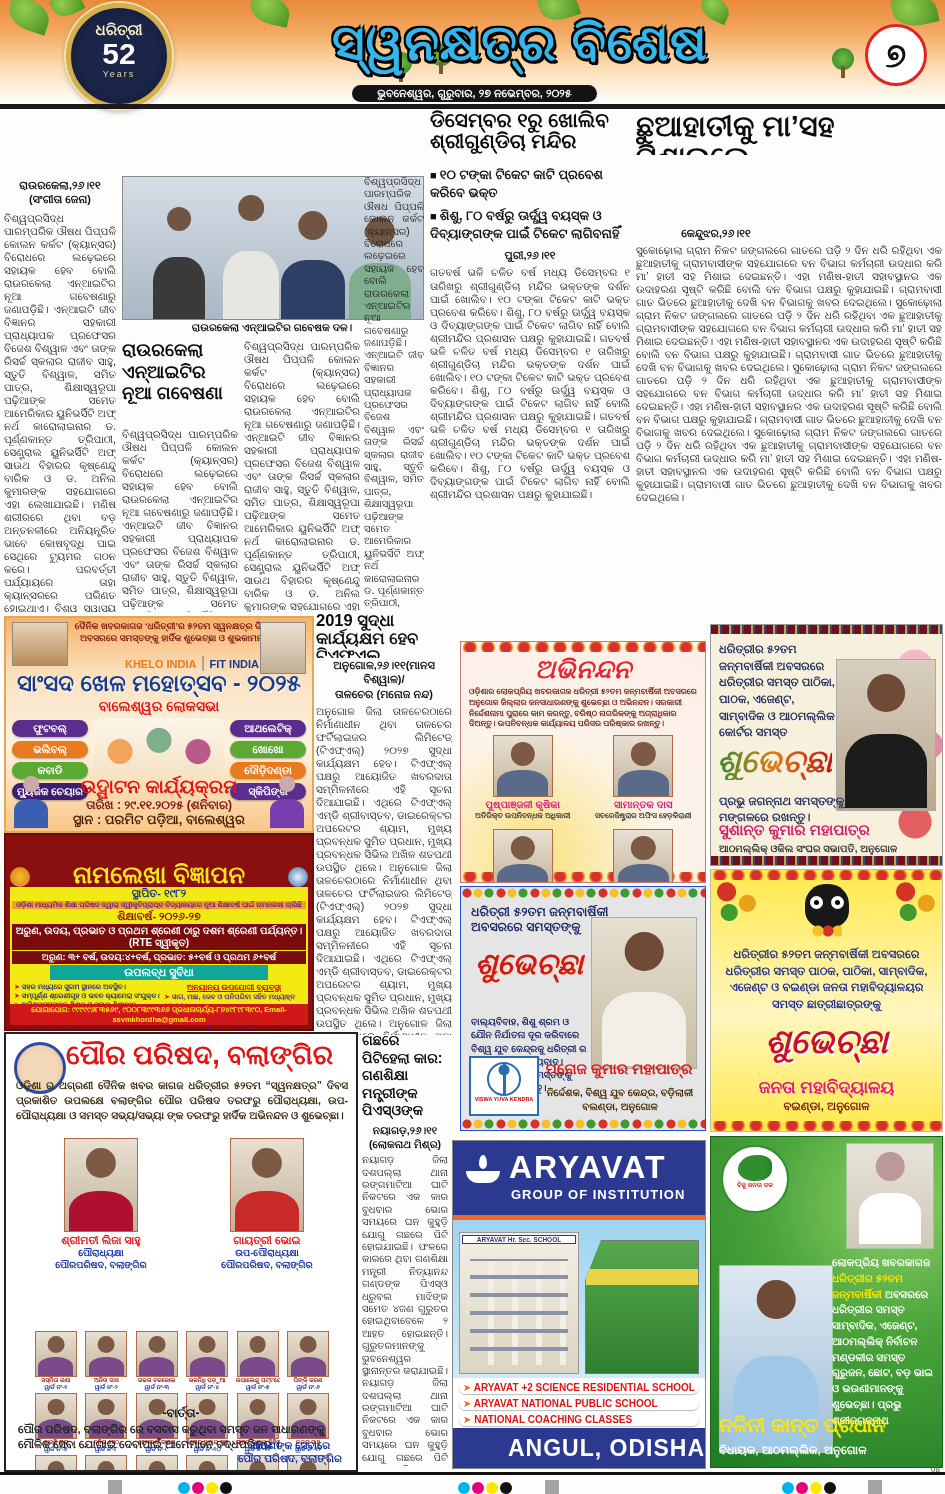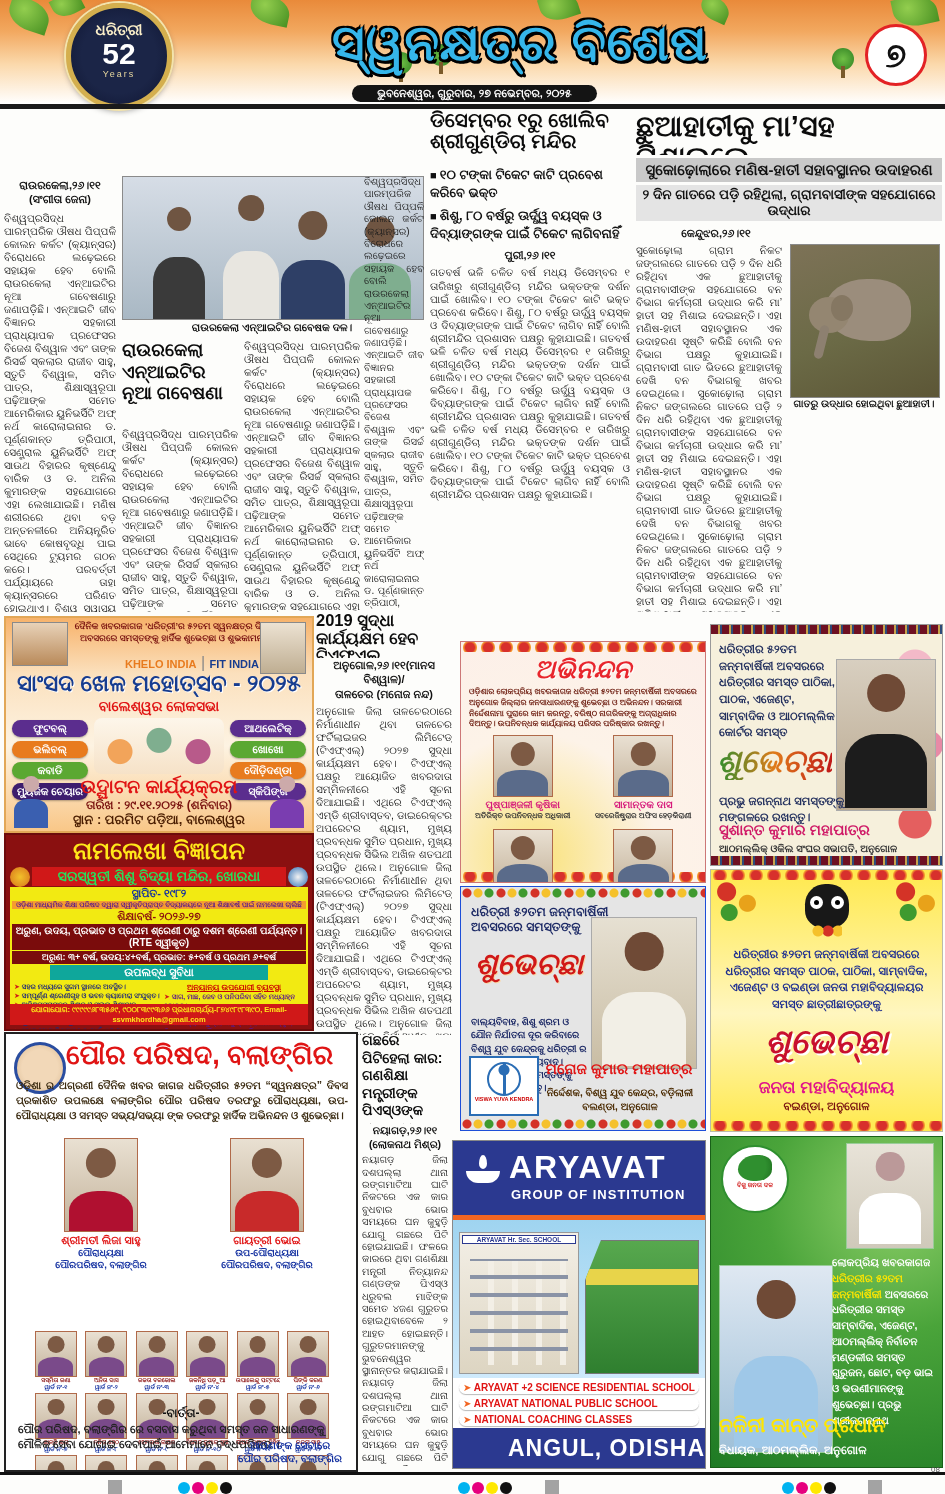--- a/index.html
+++ b/index.html
@@ -67,21 +67,21 @@
   .pill{display:block;color:#fff;font-size:10.5px;font-weight:bold;text-align:center;border-radius:10px;
         padding:2px 4px;margin:4px 0;box-shadow:0 1px 2px rgba(0,0,0,.3);}
   #khelo-title{font-size:23px;font-weight:bold;color:#173c8f;text-align:center;text-shadow:1px 1px 0 #fff;}
   #khelo-sub{font-size:14px;font-weight:bold;color:#e01414;text-align:center;}
   #khelo-prog{font-size:19px;font-weight:bold;color:#e01414;text-align:center;}
   #khelo-date{font-size:12px;font-weight:bold;color:#7a1310;text-align:center;}
   #khelo-venue{font-size:13px;font-weight:bold;color:#4a1d00;text-align:center;}
   .klogo{font-size:11px;font-weight:bold;}
   
   #ad-nam{left:4px;top:833px;width:306px;height:194px;background:#8a1010;border:2px solid #6d0b0b;}
-  #nam-title{font-size:24px;font-weight:bold;color:#ffe81a;text-align:center;line-height:1.15;padding-top:2px;}
+  #nam-title{font-size:24px;font-weight:bold;color:#ffe81a;text-align:center;line-height:1.15;padding-top:2px;margin-top:24px;}
   #nam-school{background:#d01818;color:#27e05c;font-size:14px;font-weight:bold;text-align:center;margin:2px 26px 0 26px;padding:1px 0;}
   #nam-body{position:absolute;left:4px;right:4px;top:52px;bottom:4px;background:#f2ea12;}
   #nam-est{font-size:11px;font-weight:bold;color:#1330a0;text-align:center;}
   #nam-orange{background:#f59d2f;color:#5b1a8a;font-size:7px;font-weight:bold;text-align:center;margin:1px 2px;}
   #nam-year{font-size:11px;font-weight:bold;color:#8a1010;text-align:center;}
   .nam-dark{background:#7a0c0c;color:#fff;font-size:10px;font-weight:bold;text-align:center;margin:1px 2px;padding:1px 0;}
   #nam-fac{background:#0fa79b;color:#fff;font-size:11px;font-weight:bold;text-align:center;margin:1px 40px;padding:1px 0;}
   .nam-li{font-size:7px;color:#202a7a;font-weight:bold;line-height:1.25;}
   .nam-li::before{content:"➤ ";color:#d01818;}
   #nam-rh{font-size:8px;font-weight:bold;color:#c00;text-decoration:underline;text-align:center;}
@@ -270,35 +270,22 @@
 
   <div class="abs" style="left:430px;top:110px;width:200px;height:502px">
     <div class="headline clip" style="font-size:20px;height:50px">ଡିସେମ୍ବର ୧ରୁ ଖୋଲିବ ଶ୍ରୀଗୁଣ୍ଡିଚା ମନ୍ଦିର</div>
     <div class="bullet">୧୦ ଟଙ୍କା ଟିକେଟ କାଟି ପ୍ରବେଶ କରିବେ ଭକ୍ତ</div>
     <div class="bullet">ଶିଶୁ, ୮୦ ବର୍ଷରୁ ଊର୍ଦ୍ଧ୍ୱ ବୟସ୍କ ଓ ଦିବ୍ୟାଙ୍ଗଙ୍କ ପାଇଁ ଟିକେଟ ଲାଗିବନାହିଁ</div>
     <div class="byline" style="margin-top:6px">ପୁରୀ,୨୬।୧୧</div>
     <div class="body-txt clip" style="height:296px;margin-top:4px">ଗତବର୍ଷ ଭଳି ଚଳିତ ବର୍ଷ ମଧ୍ୟ ଡିସେମ୍ବର ୧ ତାରିଖରୁ ଶ୍ରୀଗୁଣ୍ଡିଚା ମନ୍ଦିର ଭକ୍ତଙ୍କ ଦର୍ଶନ ପାଇଁ ଖୋଲିବ। ୧୦ ଟଙ୍କା ଟିକେଟ କାଟି ଭକ୍ତ ପ୍ରବେଶ କରିବେ। ଶିଶୁ, ୮୦ ବର୍ଷରୁ ଊର୍ଦ୍ଧ୍ୱ ବୟସ୍କ ଓ ଦିବ୍ୟାଙ୍ଗଙ୍କ ପାଇଁ ଟିକେଟ ଲାଗିବ ନାହିଁ ବୋଲି ଶ୍ରୀମନ୍ଦିର ପ୍ରଶାସନ ପକ୍ଷରୁ କୁହାଯାଇଛି। ଗତବର୍ଷ ଭଳି ଚଳିତ ବର୍ଷ ମଧ୍ୟ ଡିସେମ୍ବର ୧ ତାରିଖରୁ ଶ୍ରୀଗୁଣ୍ଡିଚା ମନ୍ଦିର ଭକ୍ତଙ୍କ ଦର୍ଶନ ପାଇଁ ଖୋଲିବ। ୧୦ ଟଙ୍କା ଟିକେଟ କାଟି ଭକ୍ତ ପ୍ରବେଶ କରିବେ। ଶିଶୁ, ୮୦ ବର୍ଷରୁ ଊର୍ଦ୍ଧ୍ୱ ବୟସ୍କ ଓ ଦିବ୍ୟାଙ୍ଗଙ୍କ ପାଇଁ ଟିକେଟ ଲାଗିବ ନାହିଁ ବୋଲି ଶ୍ରୀମନ୍ଦିର ପ୍ରଶାସନ ପକ୍ଷରୁ କୁହାଯାଇଛି। ଗତବର୍ଷ ଭଳି ଚଳିତ ବର୍ଷ ମଧ୍ୟ ଡିସେମ୍ବର ୧ ତାରିଖରୁ ଶ୍ରୀଗୁଣ୍ଡିଚା ମନ୍ଦିର ଭକ୍ତଙ୍କ ଦର୍ଶନ ପାଇଁ ଖୋଲିବ। ୧୦ ଟଙ୍କା ଟିକେଟ କାଟି ଭକ୍ତ ପ୍ରବେଶ କରିବେ। ଶିଶୁ, ୮୦ ବର୍ଷରୁ ଊର୍ଦ୍ଧ୍ୱ ବୟସ୍କ ଓ ଦିବ୍ୟାଙ୍ଗଙ୍କ ପାଇଁ ଟିକେଟ ଲାଗିବ ନାହିଁ ବୋଲି ଶ୍ରୀମନ୍ଦିର ପ୍ରଶାସନ ପକ୍ଷରୁ କୁହାଯାଇଛି।</div>
   </div>
 
   <div class="abs headline clip" style="left:636px;top:111px;width:306px;height:44px;font-size:29px">ଛୁଆହାତୀକୁ ମା’ସହ ମିଶାଇଲେ</div>
-  <div class="abs" style="left:636px;top:158px;width:306px">
-    <div class="subbar1 clip">ସୁକୋଢ଼ୋଲାରେ ମଣିଷ-ହାତୀ ସହାବସ୍ଥାନର ଉଦାହରଣ</div>
-    <div class="subbar2 clip">୨ ଦିନ ଗାତରେ ପଡ଼ି ରହିଥିଲା, ଗ୍ରାମବାସୀଙ୍କ ସହଯୋଗରେ ଉଦ୍ଧାର</div>
-  </div>
   <div class="abs byline" style="left:646px;top:226px;width:140px">କେନ୍ଦୁଝର,୨୬।୧୧</div>
   <div class="abs clip" style="left:636px;top:244px;width:306px;height:368px">
-    <div style="float:right;width:152px;margin:0 0 4px 8px">
-      <div class="photo" style="position:relative;width:148px;height:152px;background:linear-gradient(160deg,#7d7257 0%,#6b6a46 55%,#5c5636 100%)">
-        <div id="ele-body"></div>
-        <div id="ele-head"></div>
-        <div id="ele-ear"></div>
-        <div id="ele-trunk"></div>
-      </div>
-      <div class="cap clip" style="width:148px;height:14px;font-size:10px">ଗାତରୁ ଉଦ୍ଧାର ହୋଇଥିବା ଛୁଆହାତୀ।</div>
-    </div>
     <div class="body-txt" style="height:368px">ସୁକୋଢ଼ୋଲା ଗ୍ରାମ ନିକଟ ଜଙ୍ଗଲରେ ଗାତରେ ପଡ଼ି ୨ ଦିନ ଧରି ରହିଥିବା ଏକ ଛୁଆହାତୀକୁ ଗ୍ରାମବାସୀଙ୍କ ସହଯୋଗରେ ବନ ବିଭାଗ କର୍ମଚାରୀ ଉଦ୍ଧାର କରି ମା’ ହାତୀ ସହ ମିଶାଇ ଦେଇଛନ୍ତି। ଏହା ମଣିଷ-ହାତୀ ସହାବସ୍ଥାନର ଏକ ଉଦାହରଣ ସୃଷ୍ଟି କରିଛି ବୋଲି ବନ ବିଭାଗ ପକ୍ଷରୁ କୁହାଯାଇଛି। ଗ୍ରାମବାସୀ ଗାତ ଭିତରେ ଛୁଆହାତୀକୁ ଦେଖି ବନ ବିଭାଗକୁ ଖବର ଦେଇଥିଲେ। ସୁକୋଢ଼ୋଲା ଗ୍ରାମ ନିକଟ ଜଙ୍ଗଲରେ ଗାତରେ ପଡ଼ି ୨ ଦିନ ଧରି ରହିଥିବା ଏକ ଛୁଆହାତୀକୁ ଗ୍ରାମବାସୀଙ୍କ ସହଯୋଗରେ ବନ ବିଭାଗ କର୍ମଚାରୀ ଉଦ୍ଧାର କରି ମା’ ହାତୀ ସହ ମିଶାଇ ଦେଇଛନ୍ତି। ଏହା ମଣିଷ-ହାତୀ ସହାବସ୍ଥାନର ଏକ ଉଦାହରଣ ସୃଷ୍ଟି କରିଛି ବୋଲି ବନ ବିଭାଗ ପକ୍ଷରୁ କୁହାଯାଇଛି। ଗ୍ରାମବାସୀ ଗାତ ଭିତରେ ଛୁଆହାତୀକୁ ଦେଖି ବନ ବିଭାଗକୁ ଖବର ଦେଇଥିଲେ। ସୁକୋଢ଼ୋଲା ଗ୍ରାମ ନିକଟ ଜଙ୍ଗଲରେ ଗାତରେ ପଡ଼ି ୨ ଦିନ ଧରି ରହିଥିବା ଏକ ଛୁଆହାତୀକୁ ଗ୍ରାମବାସୀଙ୍କ ସହଯୋଗରେ ବନ ବିଭାଗ କର୍ମଚାରୀ ଉଦ୍ଧାର କରି ମା’ ହାତୀ ସହ ମିଶାଇ ଦେଇଛନ୍ତି। ଏହା ମଣିଷ-ହାତୀ ସହାବସ୍ଥାନର ଏକ ଉଦାହରଣ ସୃଷ୍ଟି କରିଛି ବୋଲି ବନ ବିଭାଗ ପକ୍ଷରୁ କୁହାଯାଇଛି। ଗ୍ରାମବାସୀ ଗାତ ଭିତରେ ଛୁଆହାତୀକୁ ଦେଖି ବନ ବିଭାଗକୁ ଖବର ଦେଇଥିଲେ। ସୁକୋଢ଼ୋଲା ଗ୍ରାମ ନିକଟ ଜଙ୍ଗଲରେ ଗାତରେ ପଡ଼ି ୨ ଦିନ ଧରି ରହିଥିବା ଏକ ଛୁଆହାତୀକୁ ଗ୍ରାମବାସୀଙ୍କ ସହଯୋଗରେ ବନ ବିଭାଗ କର୍ମଚାରୀ ଉଦ୍ଧାର କରି ମା’ ହାତୀ ସହ ମିଶାଇ ଦେଇଛନ୍ତି। ଏହା ମଣିଷ-ହାତୀ ସହାବସ୍ଥାନର ଏକ ଉଦାହରଣ ସୃଷ୍ଟି କରିଛି ବୋଲି ବନ ବିଭାଗ ପକ୍ଷରୁ କୁହାଯାଇଛି। ଗ୍ରାମବାସୀ ଗାତ ଭିତରେ ଛୁଆହାତୀକୁ ଦେଖି ବନ ବିଭାଗକୁ ଖବର ଦେଇଥିଲେ।</div>
   </div>
 
   <div class="abs" style="left:316px;top:612px;width:136px;height:416px">
     <div class="headline clip" style="font-size:16.5px;height:46px">2019 ସୁଦ୍ଧା କାର୍ଯ୍ୟକ୍ଷମ ହେବ ଟିଏଫ୍ଏଲ୍</div>
     <div class="byline">ଅନୁଗୋଳ,୨୬।୧୧(ମାନସ ବିଶ୍ୱାଳ)/</div>
     <div class="byline">ତାଳଚେର (ମନୋଜ ନନ୍ଦ)</div>
     <div class="body-txt clip" style="height:330px;margin-top:4px">ଅନୁଗୋଳ ଜିଲା ତାଳଚେରଠାରେ ନିର୍ମାଣାଧୀନ ଥିବା ତାଳଚେର ଫର୍ଟିଲାଇଜର ଲିମିଟେଡ୍ (ଟିଏଫ୍ଏଲ୍) ୨୦୨୭ ସୁଦ୍ଧା କାର୍ଯ୍ୟକ୍ଷମ ହେବ। ଟିଏଫ୍ଏଲ୍ ପକ୍ଷରୁ ଆୟୋଜିତ ଖବରଦାତା ସମ୍ମିଳନୀରେ ଏହି ସୂଚନା ଦିଆଯାଇଛି। ଏଥିରେ ଟିଏଫ୍ଏଲ୍ ଏମ୍ଡି ଶ୍ରୀବାସ୍ତବ, ଡାଇରେକ୍ଟର ଅପରେଟର ଶ୍ୟାମ, ମୁଖ୍ୟ ପ୍ରବନ୍ଧକ ସୁମିତ ପ୍ରଧାନ, ମୁଖ୍ୟ ପ୍ରବନ୍ଧକ ସିଭିଲ ଅଖିଳ ଶତପଥୀ ଉପସ୍ଥିତ ଥିଲେ। ଅନୁଗୋଳ ଜିଲା ତାଳଚେରଠାରେ ନିର୍ମାଣାଧୀନ ଥିବା ତାଳଚେର ଫର୍ଟିଲାଇଜର ଲିମିଟେଡ୍ (ଟିଏଫ୍ଏଲ୍) ୨୦୨୭ ସୁଦ୍ଧା କାର୍ଯ୍ୟକ୍ଷମ ହେବ। ଟିଏଫ୍ଏଲ୍ ପକ୍ଷରୁ ଆୟୋଜିତ ଖବରଦାତା ସମ୍ମିଳନୀରେ ଏହି ସୂଚନା ଦିଆଯାଇଛି। ଏଥିରେ ଟିଏଫ୍ଏଲ୍ ଏମ୍ଡି ଶ୍ରୀବାସ୍ତବ, ଡାଇରେକ୍ଟର ଅପରେଟର ଶ୍ୟାମ, ମୁଖ୍ୟ ପ୍ରବନ୍ଧକ ସୁମିତ ପ୍ରଧାନ, ମୁଖ୍ୟ ପ୍ରବନ୍ଧକ ସିଭିଲ ଅଖିଳ ଶତପଥୀ ଉପସ୍ଥିତ ଥିଲେ। ଅନୁଗୋଳ ଜିଲା ତାଳଚେରଠାରେ ନିର୍ମାଣାଧୀନ ଥିବା ତାଳଚେର ଫର୍ଟିଲାଇଜର ଲିମିଟେଡ୍ (ଟିଏଫ୍ଏଲ୍) ୨୦୨୭ ସୁଦ୍ଧା କାର୍ଯ୍ୟକ୍ଷମ ହେବ। ଟିଏଫ୍ଏଲ୍ ପକ୍ଷରୁ ଆୟୋଜିତ ଖବରଦାତା ସମ୍ମିଳନୀରେ ଏହି ସୂଚନା ଦିଆଯାଇଛି। ଏଥିରେ ଟିଏଫ୍ଏଲ୍ ଏମ୍ଡି ଶ୍ରୀବାସ୍ତବ, ଡାଇରେକ୍ଟର ଅପରେଟର ଶ୍ୟାମ, ମୁଖ୍ୟ ପ୍ରବନ୍ଧକ ସୁମିତ ପ୍ରଧାନ, ମୁଖ୍ୟ ପ୍ରବନ୍ଧକ ସିଭିଲ ଅଖିଳ ଶତପଥୀ ଉପସ୍ଥିତ ଥିଲେ।</div>
   </div>
 

